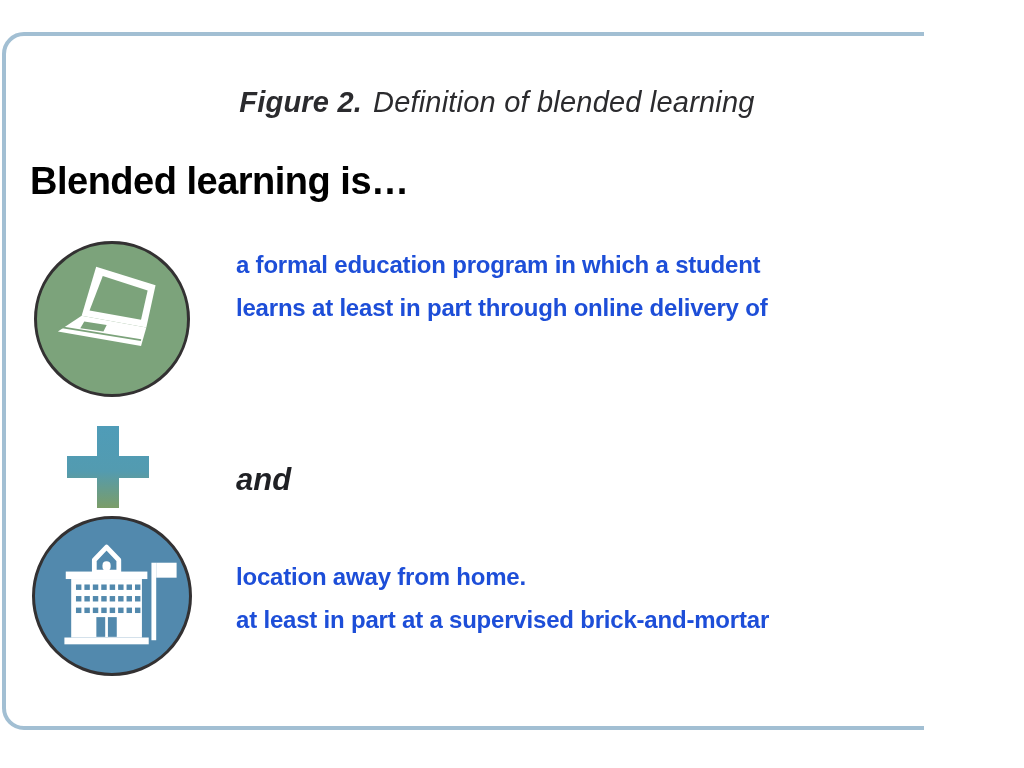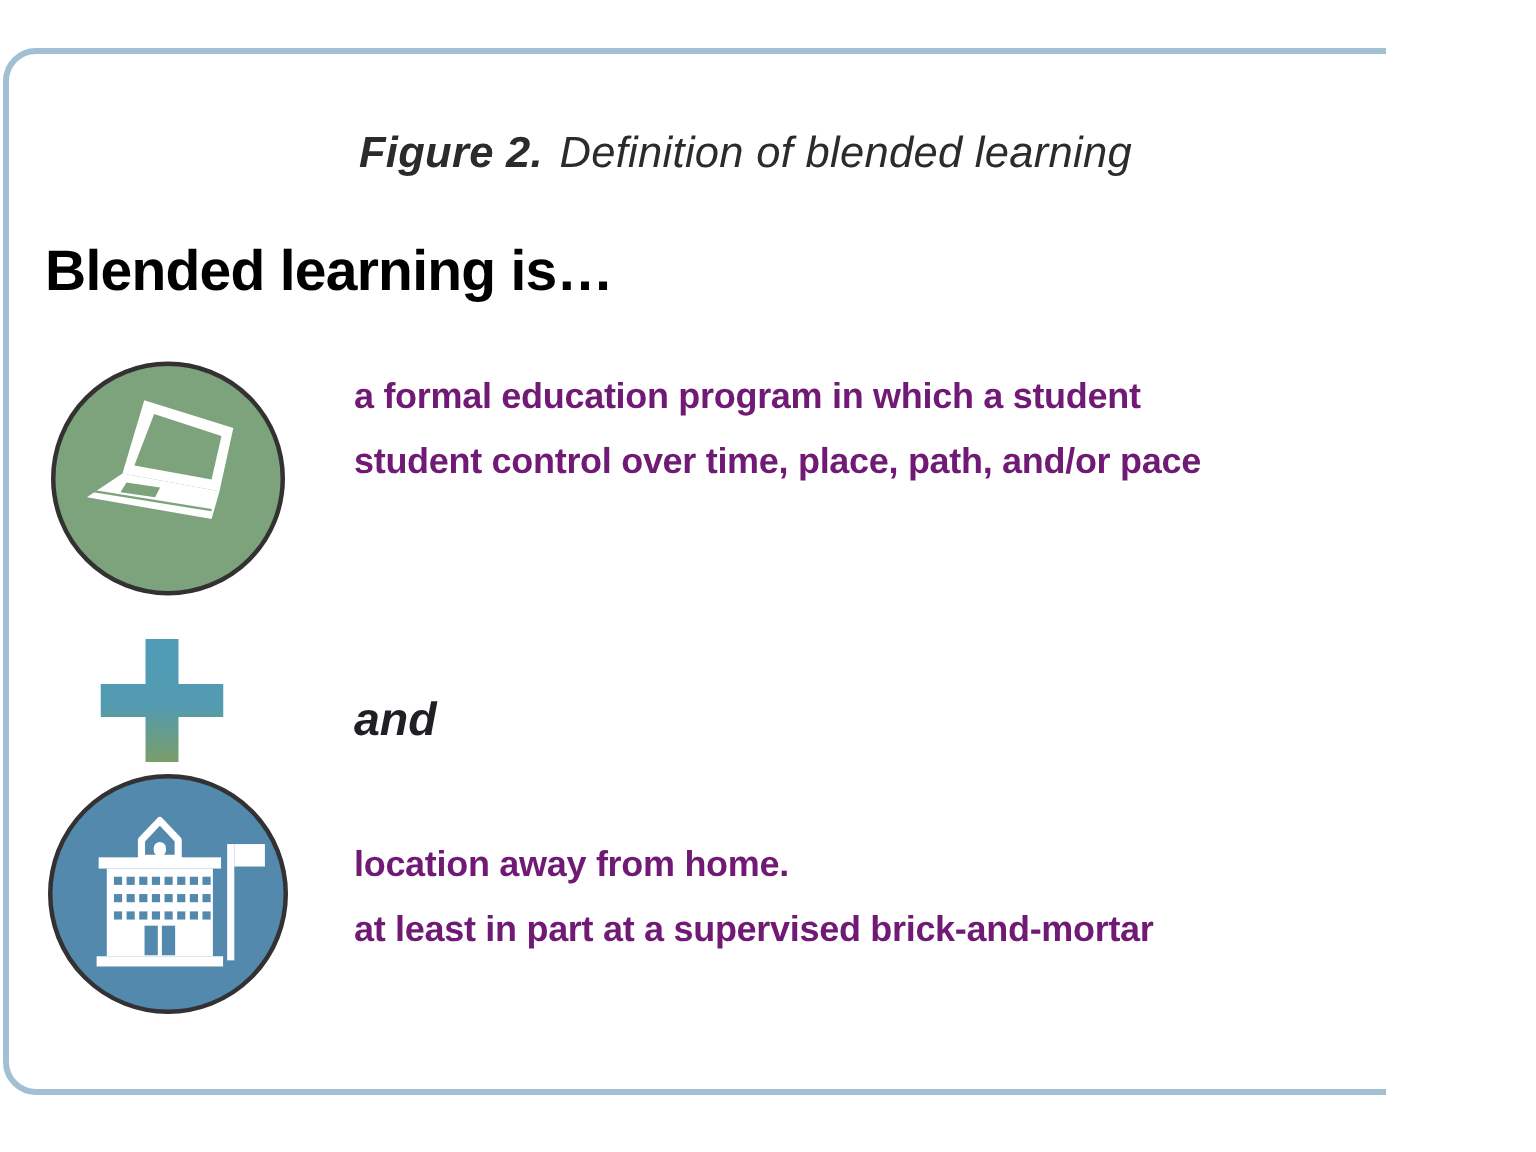--- a/index.html
+++ b/index.html
@@ -75,21 +75,21 @@
     left: 32px;
     top: 516px;
     width: 160px;
     height: 160px;
     background: #5289ad;
   }
   .def-text {
     position: absolute;
     font-size: 24px;
     font-weight: bold;
-    color: #701a75;
+    color: #1d4ed8;
     line-height: 42.5px;
     letter-spacing: -0.2px;
     white-space: nowrap;
   }
   .def-part1 { left: 236px; top: 244px; }
   .def-part2 { left: 236px; top: 556px; }
   .connector-word {
     position: absolute;
     left: 236px;
     top: 462px;
@@ -126,21 +126,21 @@
         <polygon points="38,12 83,26 76,58 27,49" fill="#ffffff"></polygon>
         <polygon points="43,19 77,30 72,52 33,45" fill="#7ca37b"></polygon>
         <polygon points="27,49 76,58 72,72 9,61" fill="#ffffff"></polygon>
         <line x1="10" y1="57.5" x2="72" y2="67.5" stroke="#7ca37b" stroke-width="1.2"></line>
         <polygon points="29,53.5 46,56 43.5,61 26,58.5" fill="#7ca37b"></polygon>
       </svg>
     </span>
   </div>
   <div class="def-text def-part1">
     <div>a formal education program in which a student</div>
-    <div>student control over time, place, path, and/or pace</div>
+    <div>learns at least in part through online delivery of</div>
   </div>
 
   <div class="plus-wrap">
     <svg width="82" height="82" viewBox="0 0 82 82">
       <defs>
         <linearGradient id="plusGrad" x1="0" y1="0" x2="0" y2="1">
           <stop offset="0%" stop-color="#4f9cb8"></stop>
           <stop offset="55%" stop-color="#539bb0"></stop>
           <stop offset="100%" stop-color="#7b9d68"></stop>
         </linearGradient>

